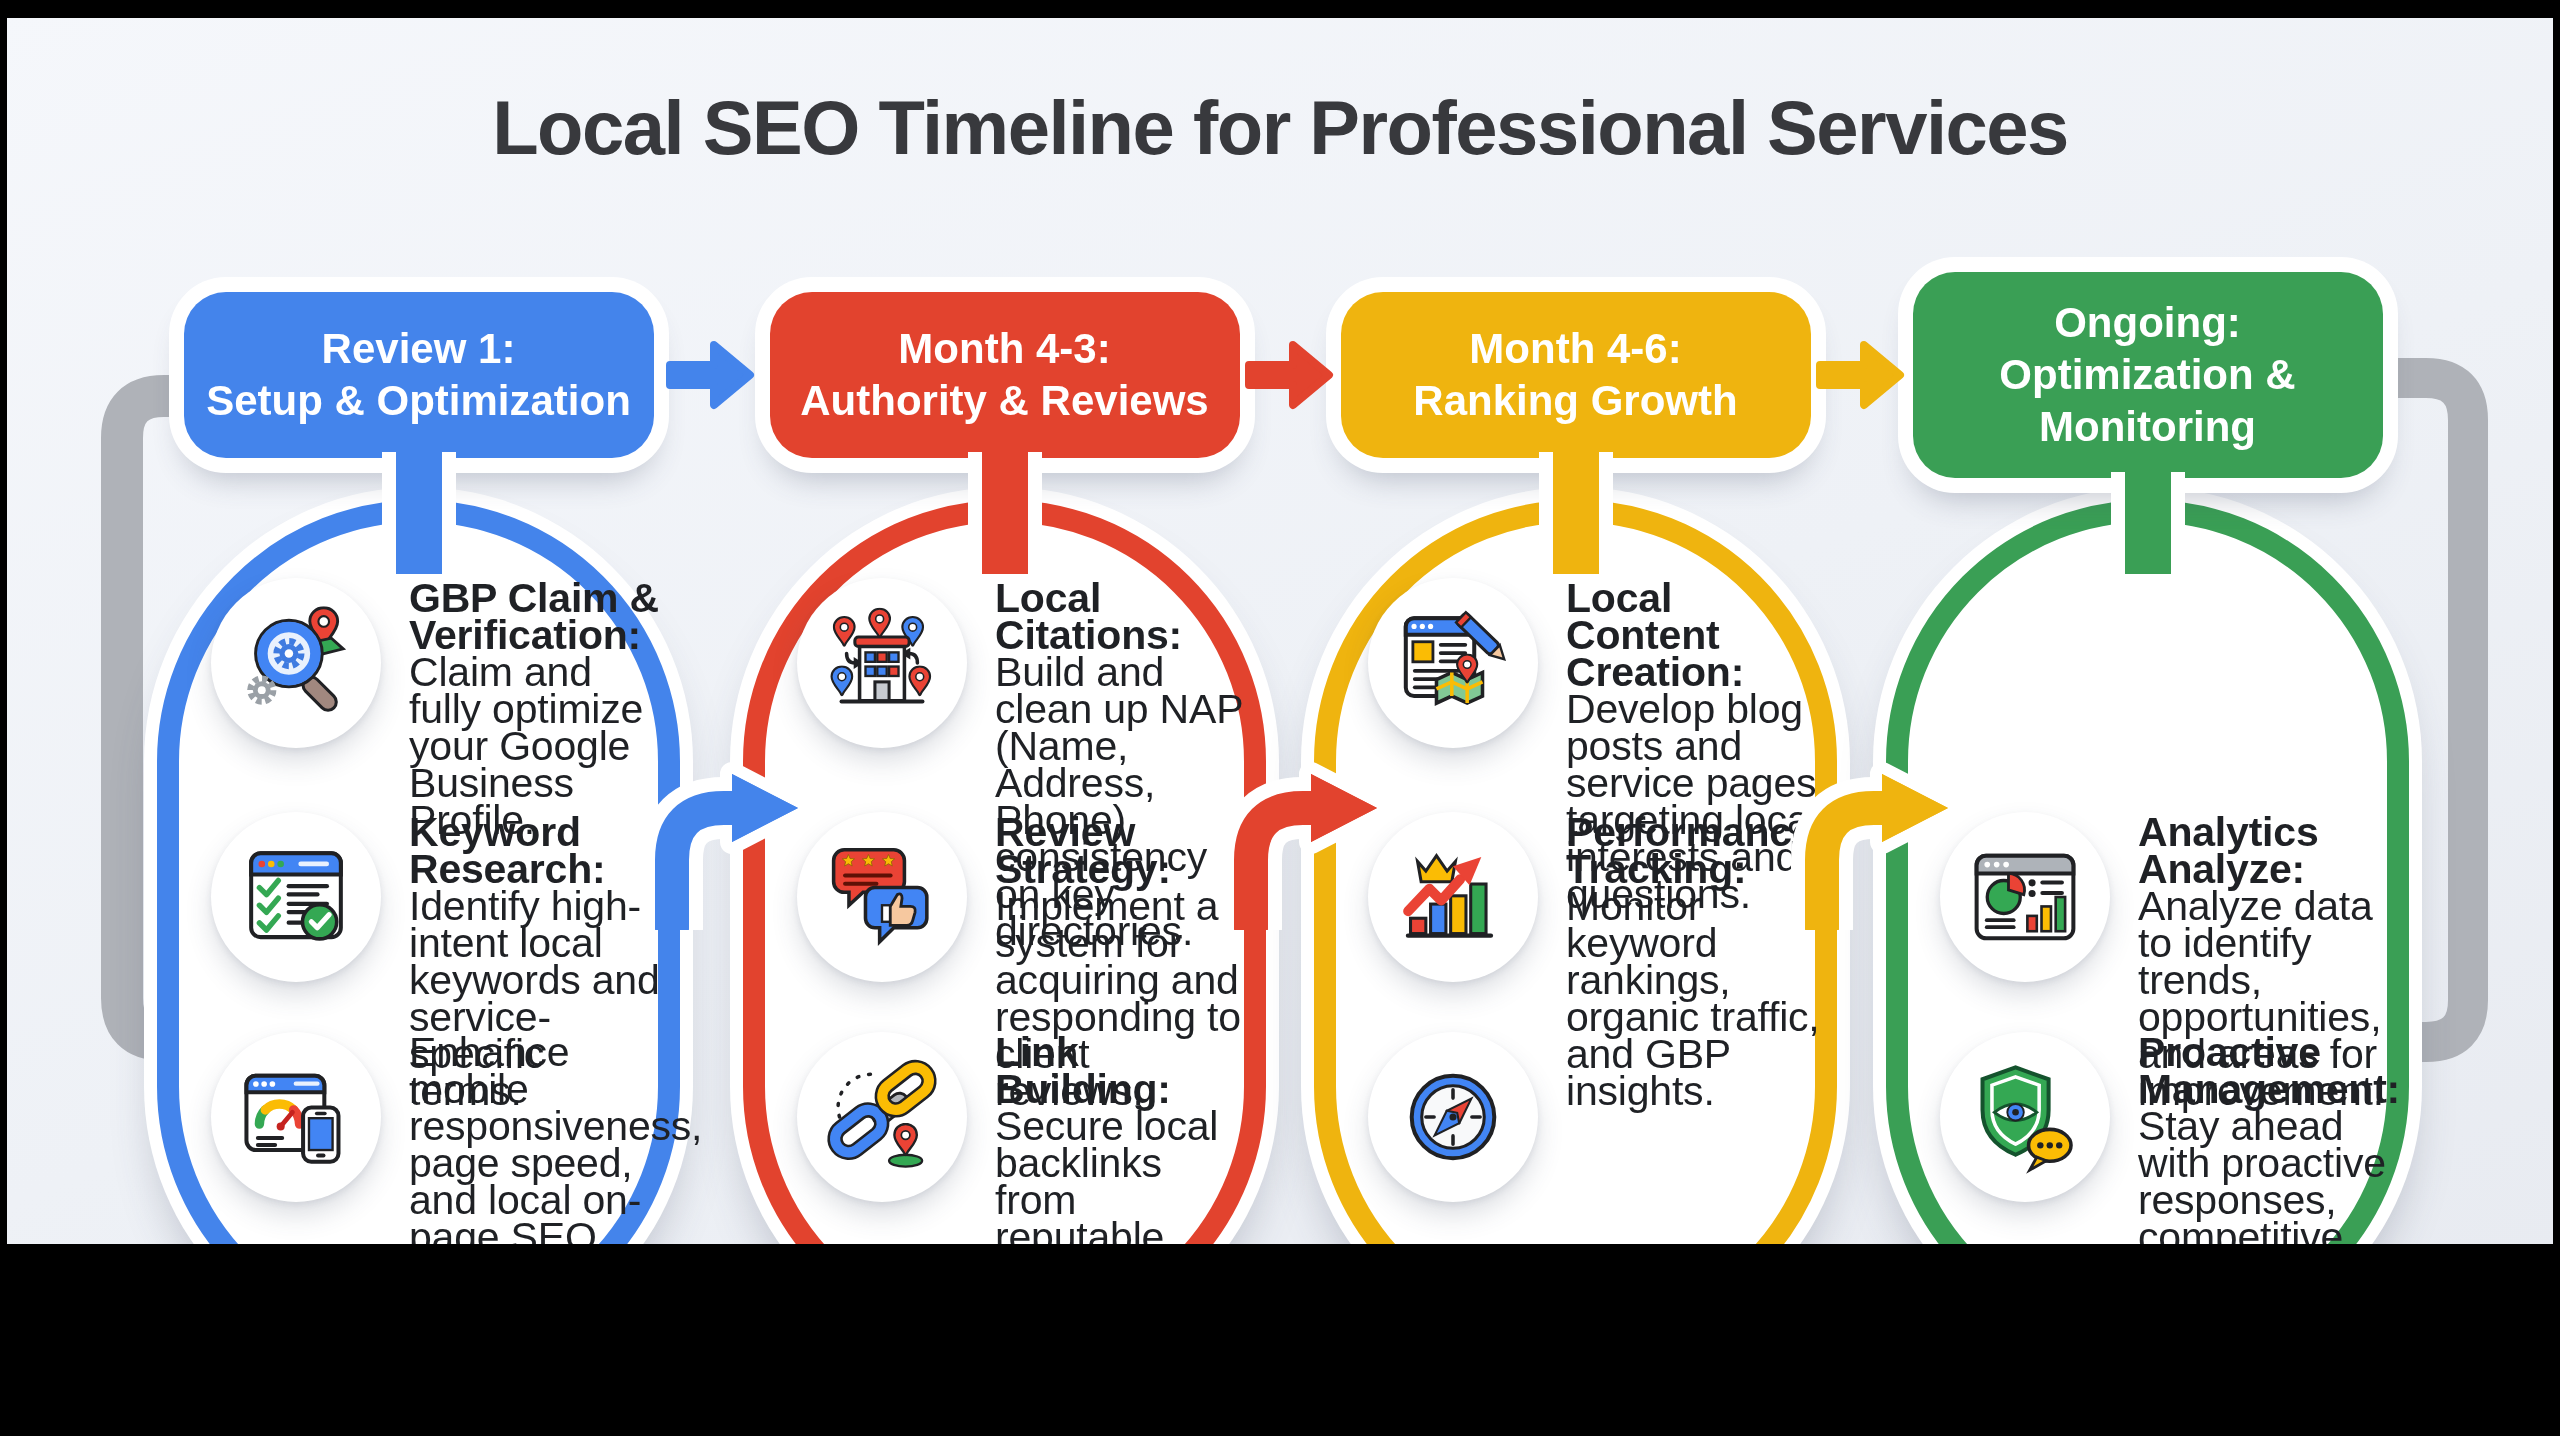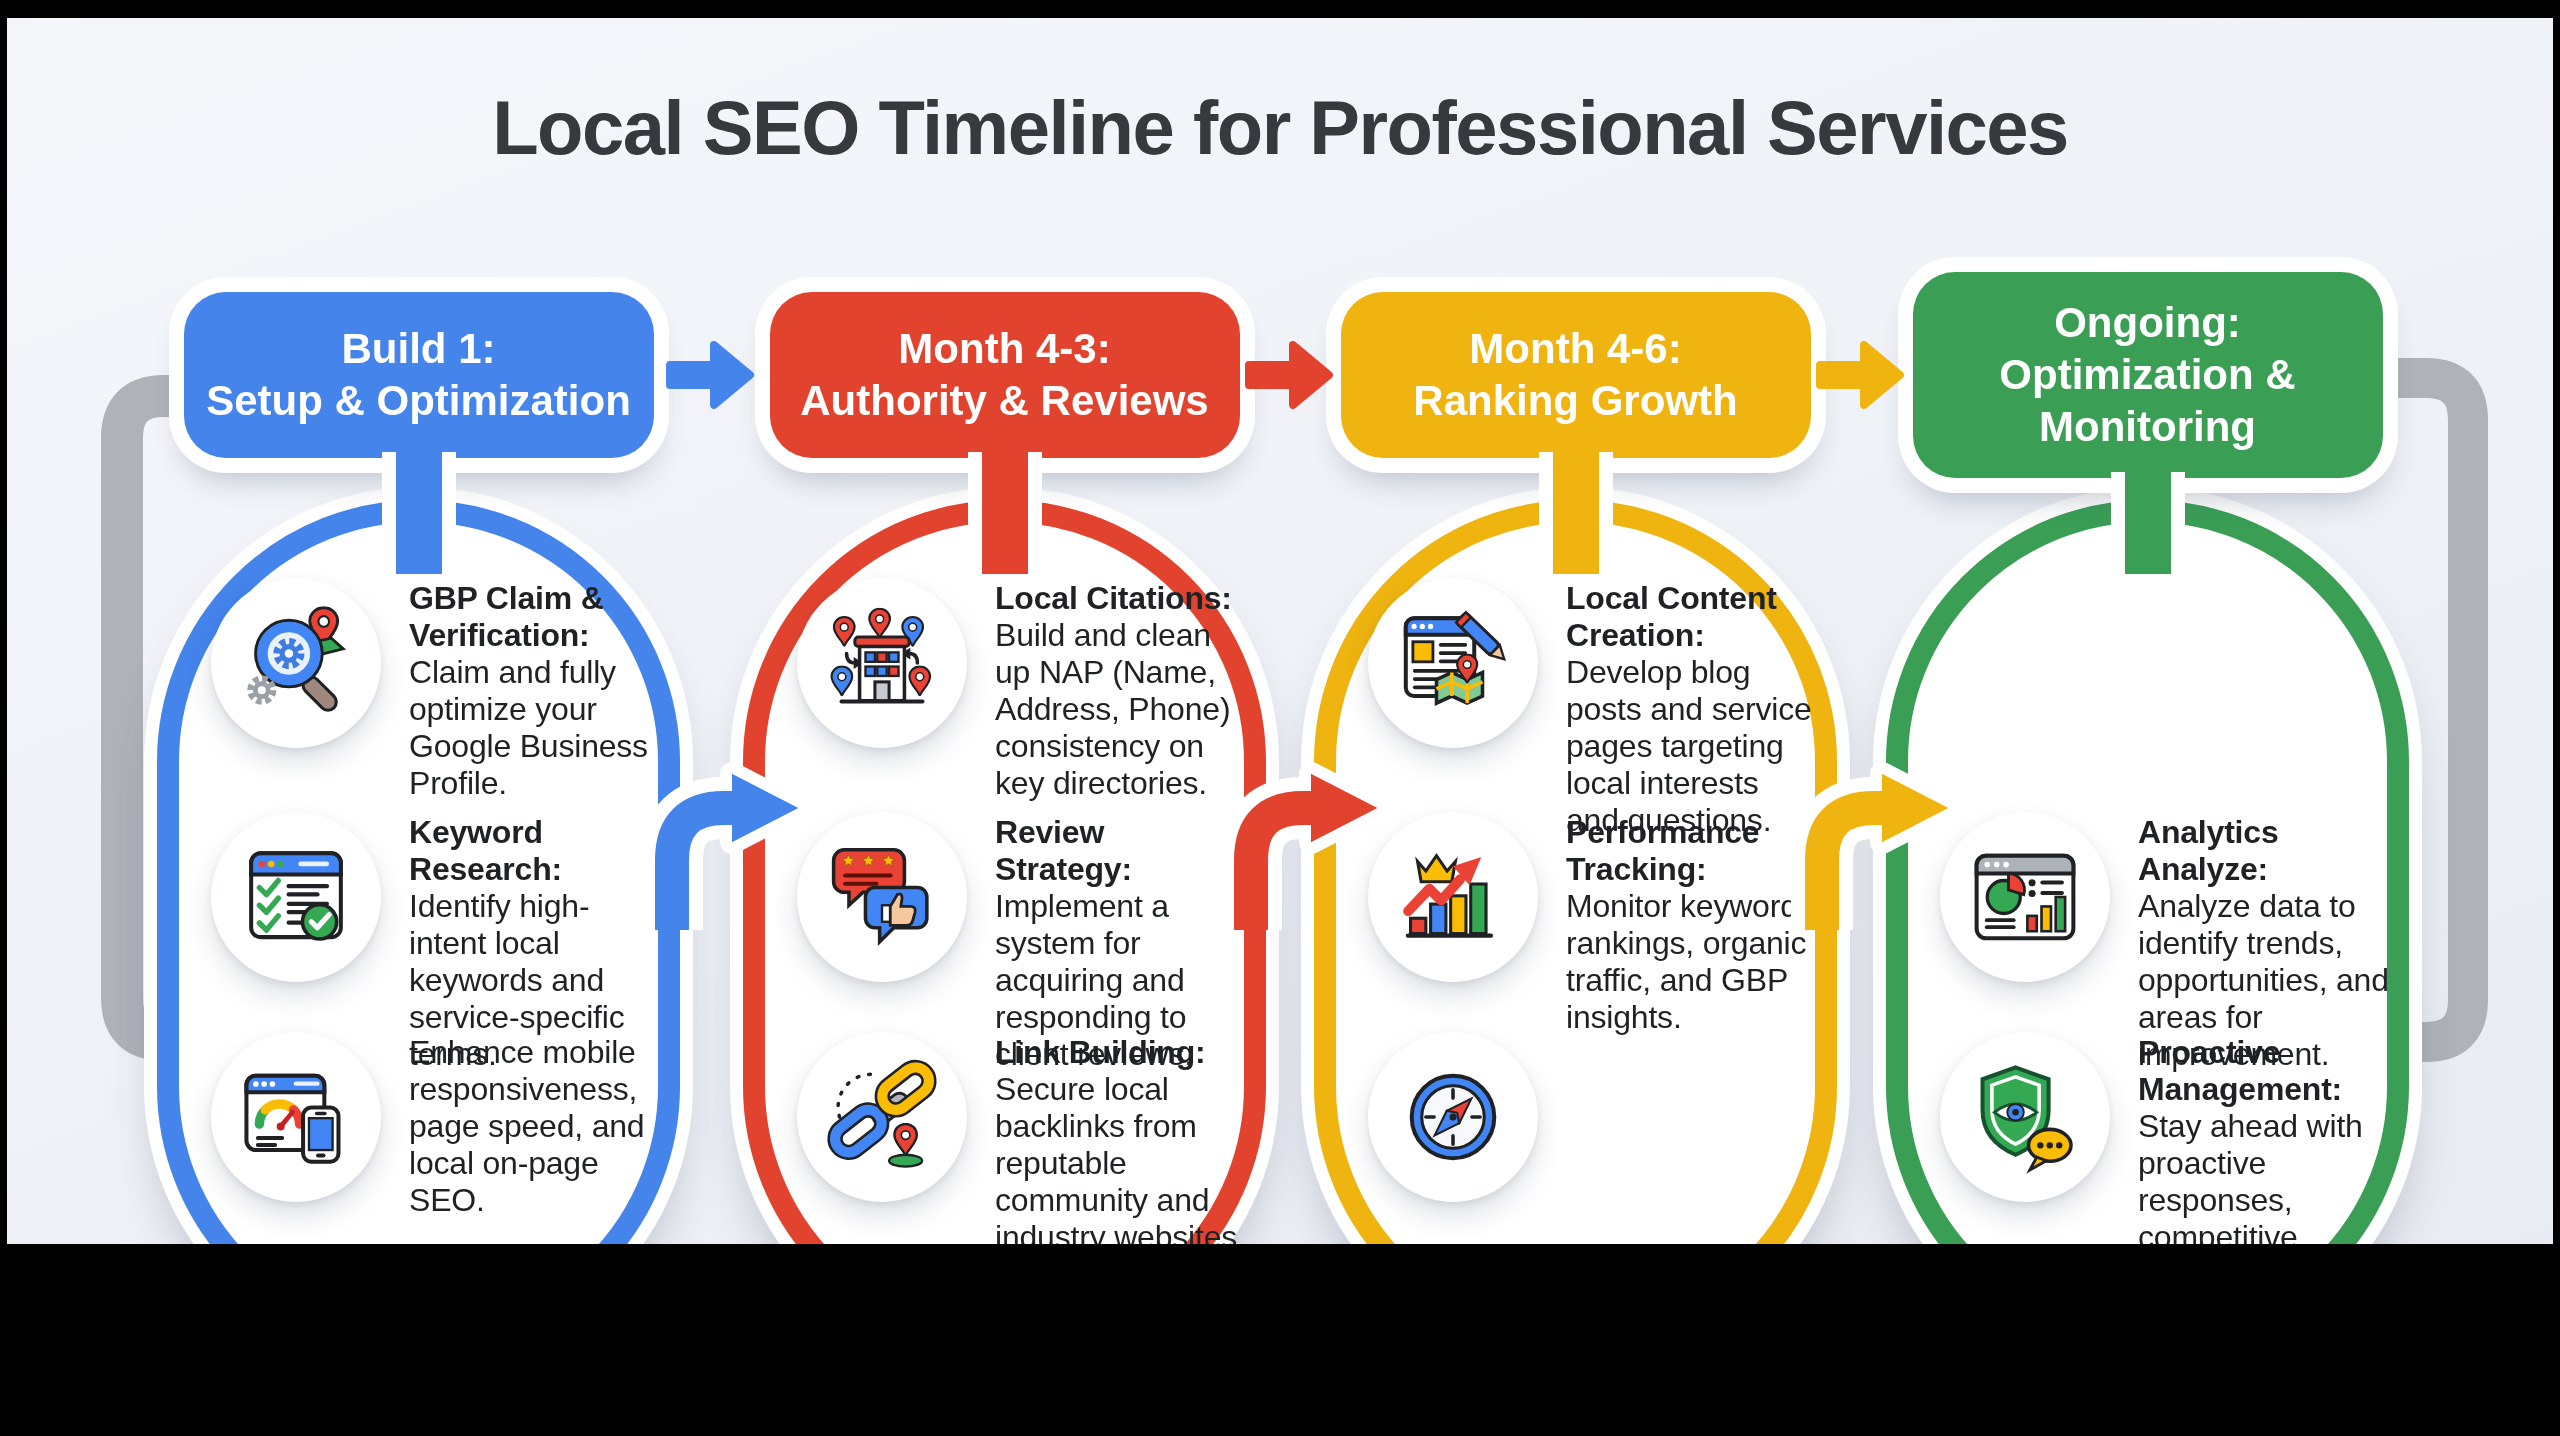--- a/index.html
+++ b/index.html
@@ -30,21 +30,21 @@
   .column.tall .header{top:272px;height:206px;}
   .tail{position:absolute;left:50%;transform:translateX(-50%);top:452px;width:46px;height:122px;
         background:var(--col);border-left:14px solid #fff;border-right:14px solid #fff;z-index:8;}
   .column.tall .tail{top:472px;height:102px;}
 
   .row{position:absolute;left:54px;width:470px;height:180px;z-index:3;}
   .r1{top:578px}.r2{top:812px}.r3{top:1032px}
   .circle{position:absolute;left:0;top:0;width:170px;height:170px;border-radius:50%;background:#fff;
         display:flex;align-items:center;justify-content:center;
         box-shadow:0 14px 26px rgba(60,70,95,.17),0 3px 6px rgba(60,70,95,.10);}
-  .rtext{position:absolute;left:198px;top:2px;width:254px;font-size:32px;line-height:37px;
+  .rtext{position:absolute;left:198px;top:2px;width:254px;font-size:41px;line-height:37px;
         color:#1F2125;letter-spacing:-0.2px;}
   .rtext .h{font-weight:bold;display:block;}
   .rtext .b{display:block;}
 
   .arrow-top{position:absolute;z-index:9;width:90px;height:80px;color:var(--col);}
   .arrow-mid{position:absolute;z-index:6;width:190px;height:200px;color:var(--col);}
   svg{display:block}
 </style>
 </head>
 <body>
@@ -72,21 +72,21 @@
 
   <svg class="conn" width="2560" height="1436">
     <path d="M214 396 H164 Q122 396 122 438 V998 Q122 1040 164 1040 H214" fill="none" stroke="#AFB2B8" stroke-width="42" stroke-linecap="round"></path>
     <path d="M2346 378 H2426 Q2468 378 2468 420 V1000 Q2468 1042 2426 1042 H2386" fill="none" stroke="#AFB2B8" stroke-width="40" stroke-linecap="round"></path>
   </svg>
 
   <section class="column" style="left: 157px; --col: #4484EB;">
     <div class="pill"></div>
     <div class="tail"></div>
     <div class="header">
-      <div>Build 1:</div>
+      <div>Review 1:</div>
       <div>Setup &amp; Optimization</div>
     </div>
     <div class="row r1">
       <div class="circle">
         <svg viewBox="0 0 100 100" width="118" height="118">
           <use href="#pin" x="60" y="2" width="27" height="36" color="#EA4335"></use>
           <path d="M56 34l24-5 10 9-24 6Z" fill="#34A853" stroke="#202124" stroke-width="2.4"></path>
           <rect x="63" y="59" width="34" height="14" rx="7" transform="rotate(45 63 59)" fill="#A1887F" stroke="#202124" stroke-width="2.6"></rect>
           <circle cx="44" cy="42" r="28" fill="#E9F1FD" stroke="#202124" stroke-width="3"></circle>
           <circle cx="44" cy="42" r="22.5" fill="none" stroke="#4285F4" stroke-width="9"></circle>

